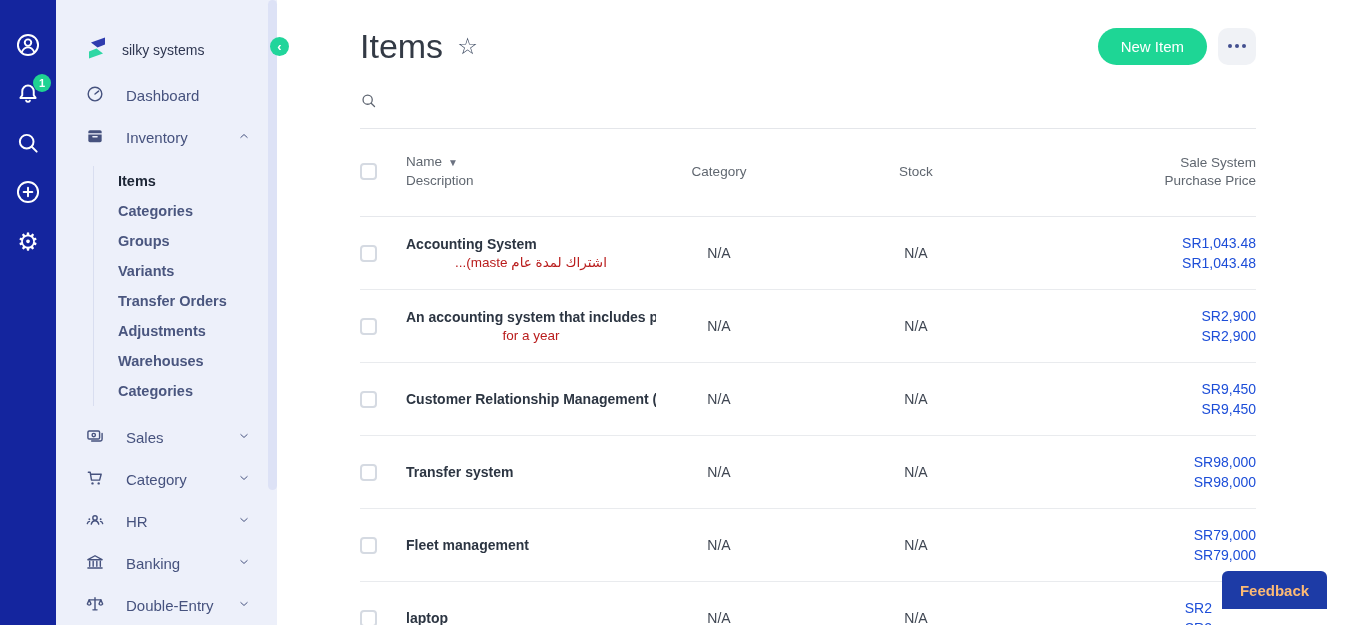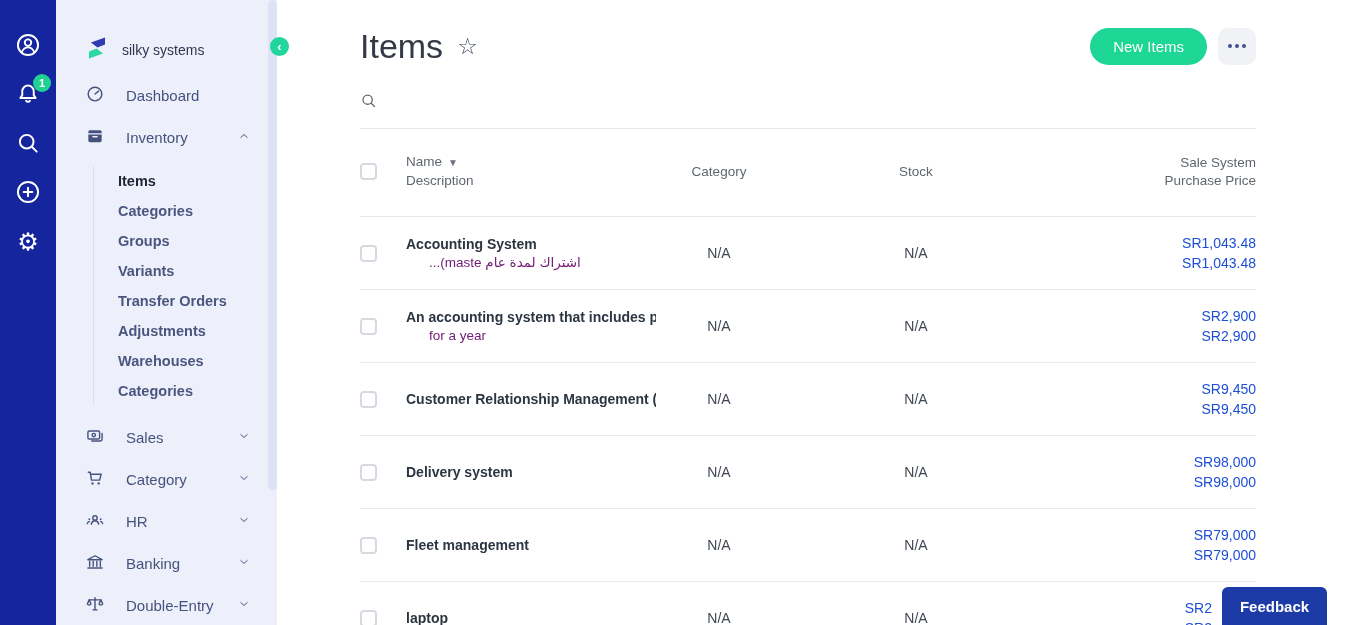--- a/index.html
+++ b/index.html
@@ -61,29 +61,29 @@
   .thead { padding:24px 0 26px; border-bottom:1px solid #e6e8ec; color:#606770; font-size:13.5px; }
   .thead .h-line { line-height:18px; }
   .sort-arrow { font-size:10px; color:#6b7280; margin-left:6px; }
   .col-center { text-align:center; }
   .col-right { text-align:right; }
   .trow { height:73px; border-bottom:1px solid #e9ebee; cursor:pointer; }
   .cb { width:17px; height:17px; border:2px solid #d5dae2; border-radius:4px; background:#fff;
     cursor:pointer; }
   .item-name { font-size:14px; font-weight:bold; color:#2c3542; line-height:20px;
     white-space:nowrap; overflow:hidden; }
-  .item-desc { font-size:13.5px; color:#701a75; line-height:18px; text-align:left;
-    white-space:nowrap; overflow:hidden;margin-left:23px; }
+  .item-desc { font-size:13.5px; color:#b91c1c; line-height:18px; text-align:center;
+    white-space:nowrap; overflow:hidden; }
   .item-desc:empty { display:none; }
   .na { font-size:14px; color:#3f4652; }
   .price-line { font-size:14px; color:#1d4ed8; line-height:20px; }
   .trow:nth-child(7) .price-cell { padding-right:44px; }
 
-  .feedback-btn { position:absolute; right:31px; bottom:0; width:105px; height:38px;
-    background:#1d3ba6; color:#ffffff; border:0; border-radius:6px 6px 0 0; font-size:15px;
+  .feedback-btn { position:absolute; right:31px; bottom:16px; width:105px; height:38px;
+    background:#1d3ba6; color:#fdba74; border:0; border-radius:6px 6px 0 0; font-size:15px;
     font-weight:bold; cursor:pointer; z-index:10; font-family:inherit; }
 </style>
 </head>
 <body>
 
 <div class="app">
 
   <aside class="rail">
     <button>
       <span>
@@ -258,21 +258,21 @@
     <div class="scroll-thumb"></div>
   </aside>
 
   <button class="collapse-btn">‹</button>
 
   <main class="main">
     <div class="page-header">
       <h1 class="page-title">Items</h1>
       <span class="fav-star">☆</span>
       <div class="actions">
-        <button class="btn-new">New Items</button>
+        <button class="btn-new">New Item</button>
         <button class="btn-more">
           <span class="dot"></span>
           <span class="dot"></span>
           <span class="dot"></span>
         </button>
       </div>
     </div>
 
     <div class="search-row">
       <span>
@@ -348,21 +348,21 @@
           <div class="price-line">SR9,450</div>
           <div class="price-line">SR9,450</div>
         </div>
       </div>
 
       <div class="grid trow">
         <div>
             <div class="cb"></div>
           </div>
         <div>
-          <div class="item-name">Delivery system</div>
+          <div class="item-name">Transfer system</div>
 
         </div>
         <div class="col-center na">N/A</div>
         <div class="col-center na">N/A</div>
         <div class="col-right price-cell">
           <div class="price-line">SR98,000</div>
           <div class="price-line">SR98,000</div>
         </div>
       </div>
 

